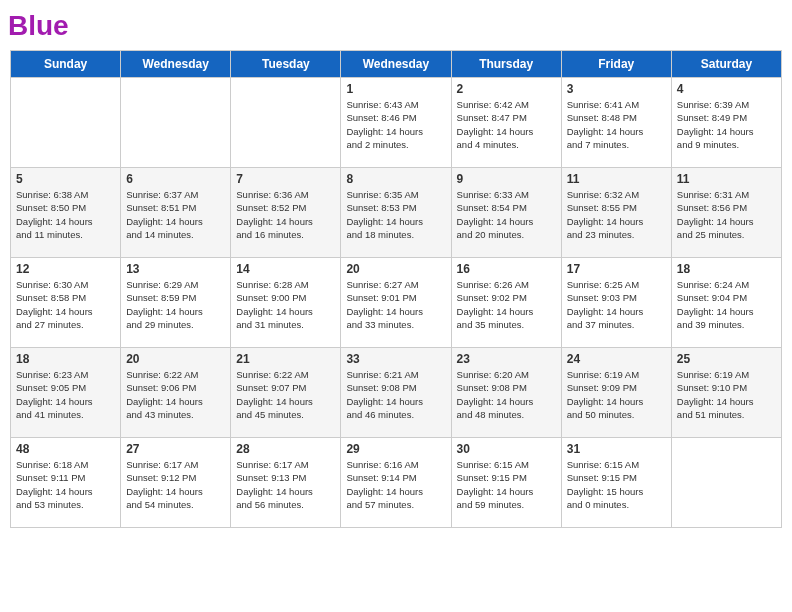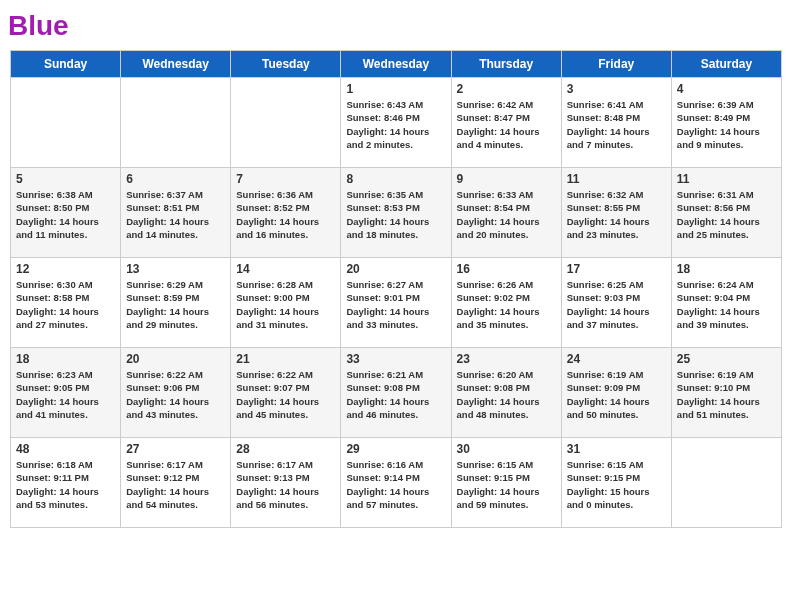--- a/index.html
+++ b/index.html
@@ -70,21 +70,20 @@
     }
     .day-num {
       font-weight: bold;
       font-size: 12px;
       display: block;
       margin-bottom: 2px;
     }
     .cell-content {
       font-size: 9.5px;
       line-height: 1.4;
-      font-weight: bold;
     }
     .empty-cell {
       background: #fff !important;
     }
   </style>
 </head>
 <body>
 
 <div class="header">
   <div class="logo">

